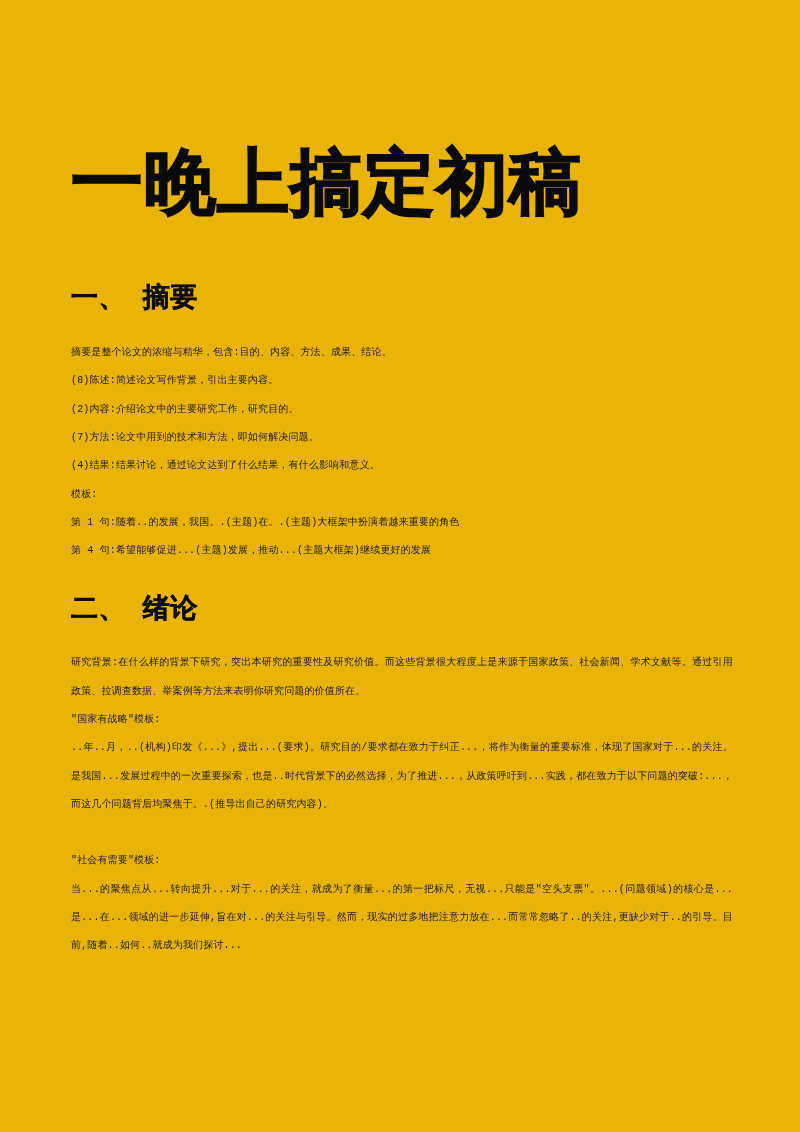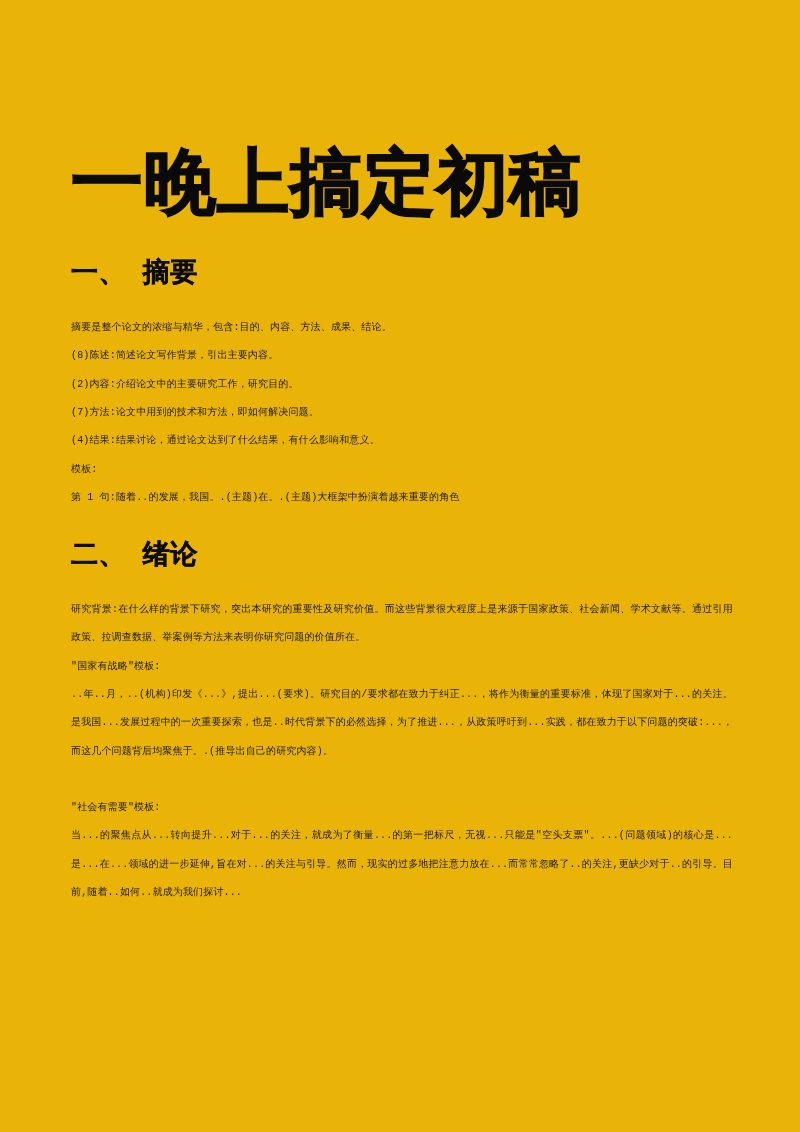--- a/index.html
+++ b/index.html
@@ -45,21 +45,21 @@
     margin: 0;
     padding: 0;
     font-size: 27px;
     line-height: 1.25;
     font-weight: 800;
     letter-spacing: 0.5px;
     color: #0d0d0d;
     -webkit-text-stroke: 0.5px #0d0d0d;
   }
 
-  .sec1-heading { margin-top: 33px; }
+  .sec1-heading { margin-top: 58px; }
   .sec2-heading { margin-top: 28px; }
 
   
   .body-block {
     margin: 0;
     padding: 0;
     font-size: 10px;
     line-height: 28.3px;
     color: #1a1a1a;
     letter-spacing: 0.15px;
@@ -98,20 +98,21 @@
     <h2 class="section-heading sec1-heading">一、 摘要</h2>
 
     <div class="body-block sec1-body">
       <div class="line">摘要是整个论文的浓缩与精华，包含:目的、内容、方法、成果、结论。</div>
       <div class="line">(8)陈述:简述论文写作背景，引出主要内容。</div>
       <div class="line">(2)内容:介绍论文中的主要研究工作，研究目的。</div>
       <div class="line">(7)方法:论文中用到的技术和方法，即如何解决问题。</div>
       <div class="line">(4)结果:结果讨论，通过论文达到了什么结果，有什么影响和意义。</div>
       <div class="line">模板:</div>
       <div class="line">第 1 句:随着..的发展，我国。.(主题)在。.(主题)大框架中扮演着越来重要的角色</div>
+      <div class="line">第 4 句:希望能够促进...(主题)发展，推动...(主题大框架)继续更好的发展</div>
     </div>
 
     <h2 class="section-heading sec2-heading">二、 绪论</h2>
 
     <div class="body-block sec2-body">
       <div class="para">研究背景:在什么样的背景下研究，突出本研究的重要性及研究价值。而这些背景很大程度上是来源于国家政策、社会新闻、学术文献等。通过引用政策、拉调查数据、举案例等方法来表明你研究问题的价值所在。</div>
       <div class="line">"国家有战略"模板:</div>
       <div class="para">..年..月，..(机构)印发《...》,提出...(要求)。研究目的/要求都在致力于纠正...，将作为衡量的重要标准，体现了国家对于...的关注。是我国...发展过程中的一次重要探索，也是..时代背景下的必然选择，为了推进...，从政策呼吁到...实践，都在致力于以下问题的突破:...，而这几个问题背后均聚焦于。.(推导出自己的研究内容)。</div>
       <div class="spacer-line"></div>
       <div class="line">"社会有需要"模板:</div>

